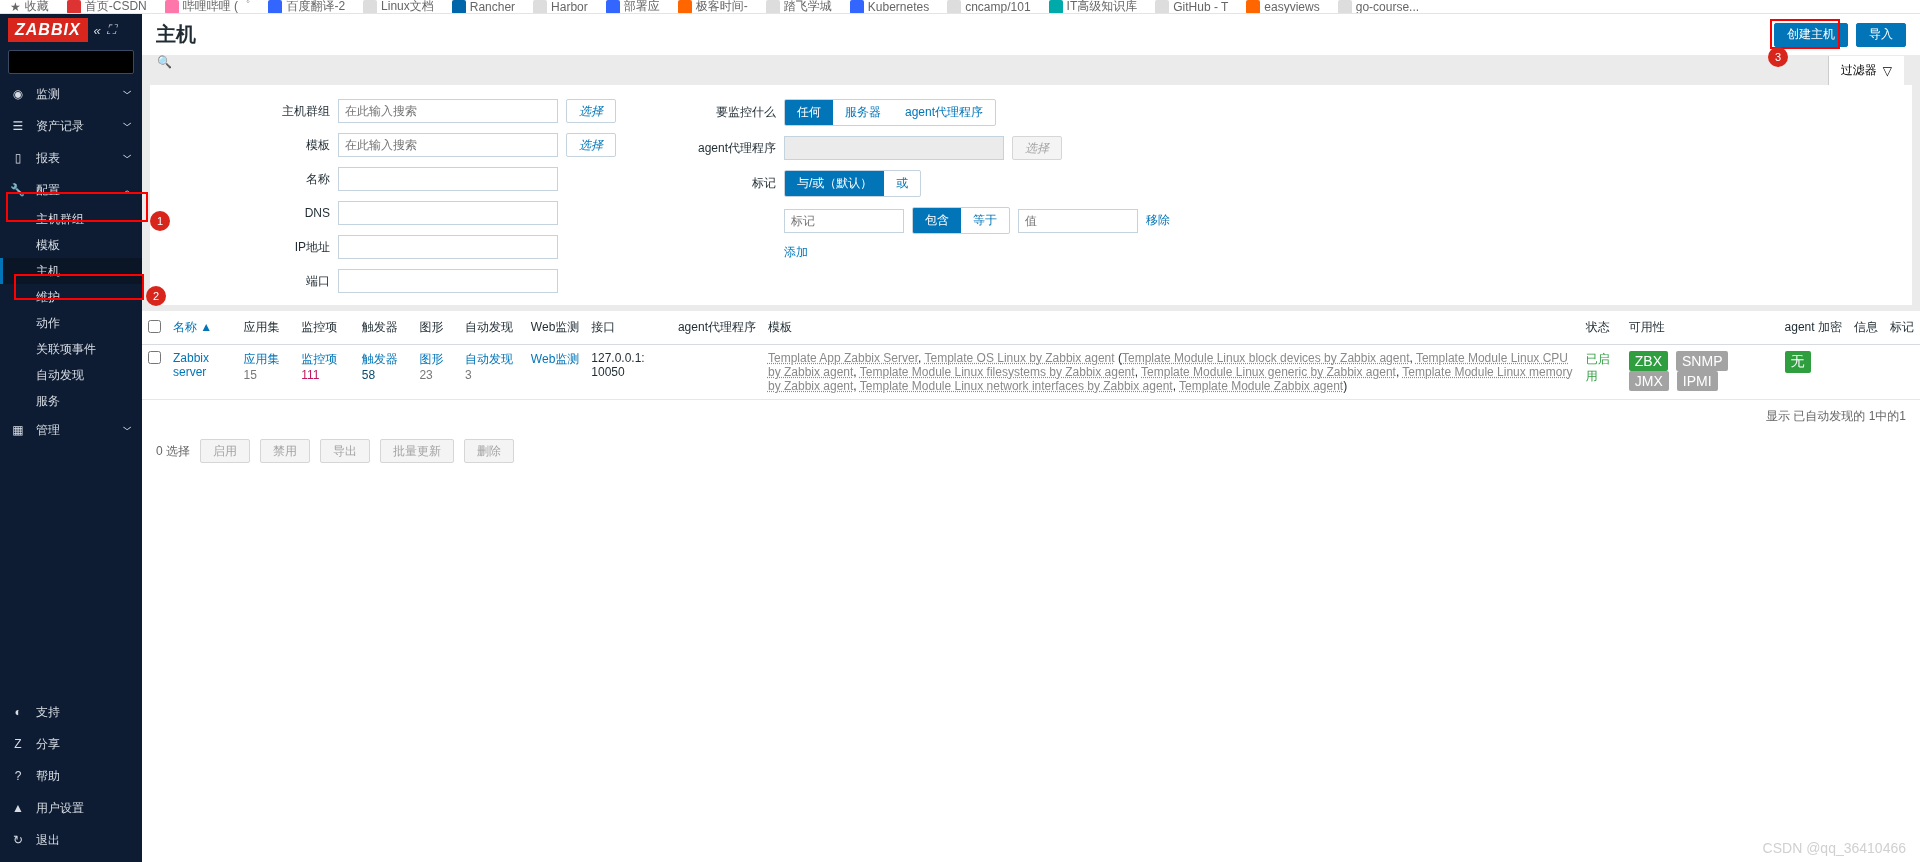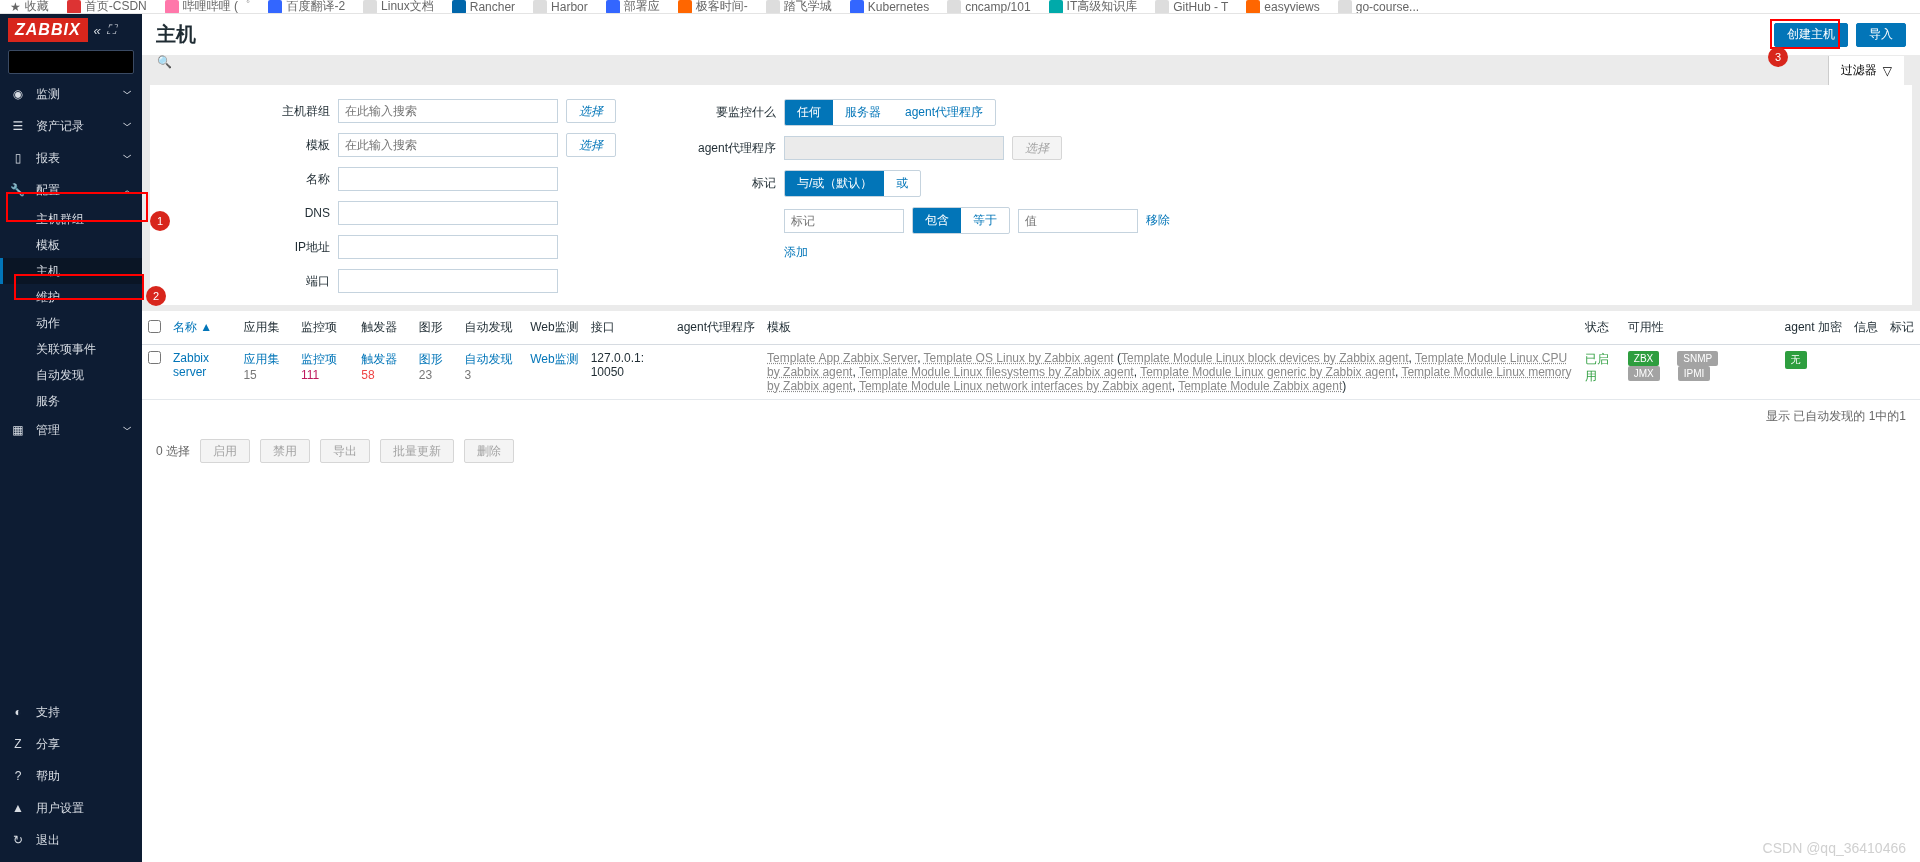--- a/index.html
+++ b/index.html
@@ -46,21 +46,21 @@
 .seg span{padding:4px 12px;cursor:pointer;color:#0275b8;}
 .seg span.active{background:#0275b8;color:#fff;}
 .filter-actions{display:flex;justify-content:center;gap:10px;padding:10px 0 4px;background:#fff;margin:0 8px;}
 .table-wrap{padding:0 0;}
 table{width:100%;border-collapse:collapse;}
 th{text-align:left;font-weight:normal;color:#1f2c33;padding:8px 6px;border-bottom:1px solid #d6dbe1;white-space:nowrap;}
 td{padding:6px 6px;vertical-align:top;border-bottom:1px solid #e4e8ec;color:#1f2c33;}
 .lnk{color:#0275b8;text-decoration:none;cursor:pointer;}
 .lnk.dash{color:#8a8a8a;text-decoration:underline dotted;}
 .lnk.g{color:#2e9e3f;}
-.tag{display:inline-block;padding:2px 6px;font-size:10px;color:#fff;border-radius:2px;margin-right:18px;}
+.tag{display:inline-block;padding:2px 6px;font-size:14px;color:#fff;border-radius:2px;margin-right:8px;}
 .tag.g{background:#2e9e3f;}
 .tag.gr{background:#a3a3a3;}
 .footer-info{text-align:right;color:#666;padding:8px 14px;}
 .bulk-row{display:flex;align-items:center;gap:10px;padding:6px 14px;color:#666;}
 .watermark{position:fixed;right:14px;bottom:6px;color:#d0d0d0;font-size:14px;}
 .link-remove{color:#0275b8;cursor:pointer;}
 </style>
 </head>
 <body>
 
@@ -327,21 +327,21 @@
           <th>信息</th>
           <th>标记</th>
         </tr>
           </thead>
         <tbody>
           <tr>
             <td><input type="checkbox" style=""></td>
             <td><a class="lnk">Zabbix server</a></td>
             <td><a class="lnk"><span>应用集</span></a> <span style="color:#777">15</span></td>
             <td><a class="lnk"><span>监控项</span></a> <span style="color:#be185d">111</span></td>
-            <td><a class="lnk"><span>触发器</span></a> <span style="color:#ef4444">58</span></td>
+            <td><a class="lnk"><span>触发器</span></a> <span style="color:#0c4a6e">58</span></td>
             <td><a class="lnk"><span>图形</span></a> <span style="color:#777">23</span></td>
             <td><a class="lnk"><span>自动发现</span></a> <span style="color:#777">3</span></td>
             <td><a class="lnk">Web监测</a></td>
             <td>127.0.0.1: 10050</td>
             <td></td>
             <td>
               <a class="lnk dash">Template App Zabbix Server</a><span>, </span><a class="lnk dash">Template OS Linux by Zabbix agent</a><span> (</span><a class="lnk dash">Template Module Linux block devices by Zabbix agent</a>, <a class="lnk dash">Template Module Linux CPU by Zabbix agent</a>, <a class="lnk dash">Template Module Linux filesystems by Zabbix agent</a>, <a class="lnk dash">Template Module Linux generic by Zabbix agent</a>, <a class="lnk dash">Template Module Linux memory by Zabbix agent</a>, <a class="lnk dash">Template Module Linux network interfaces by Zabbix agent</a>, <a class="lnk dash">Template Module Zabbix agent</a><span>)</span>
             </td>
             <td><a class="lnk g">已启用</a></td>
             <td>

